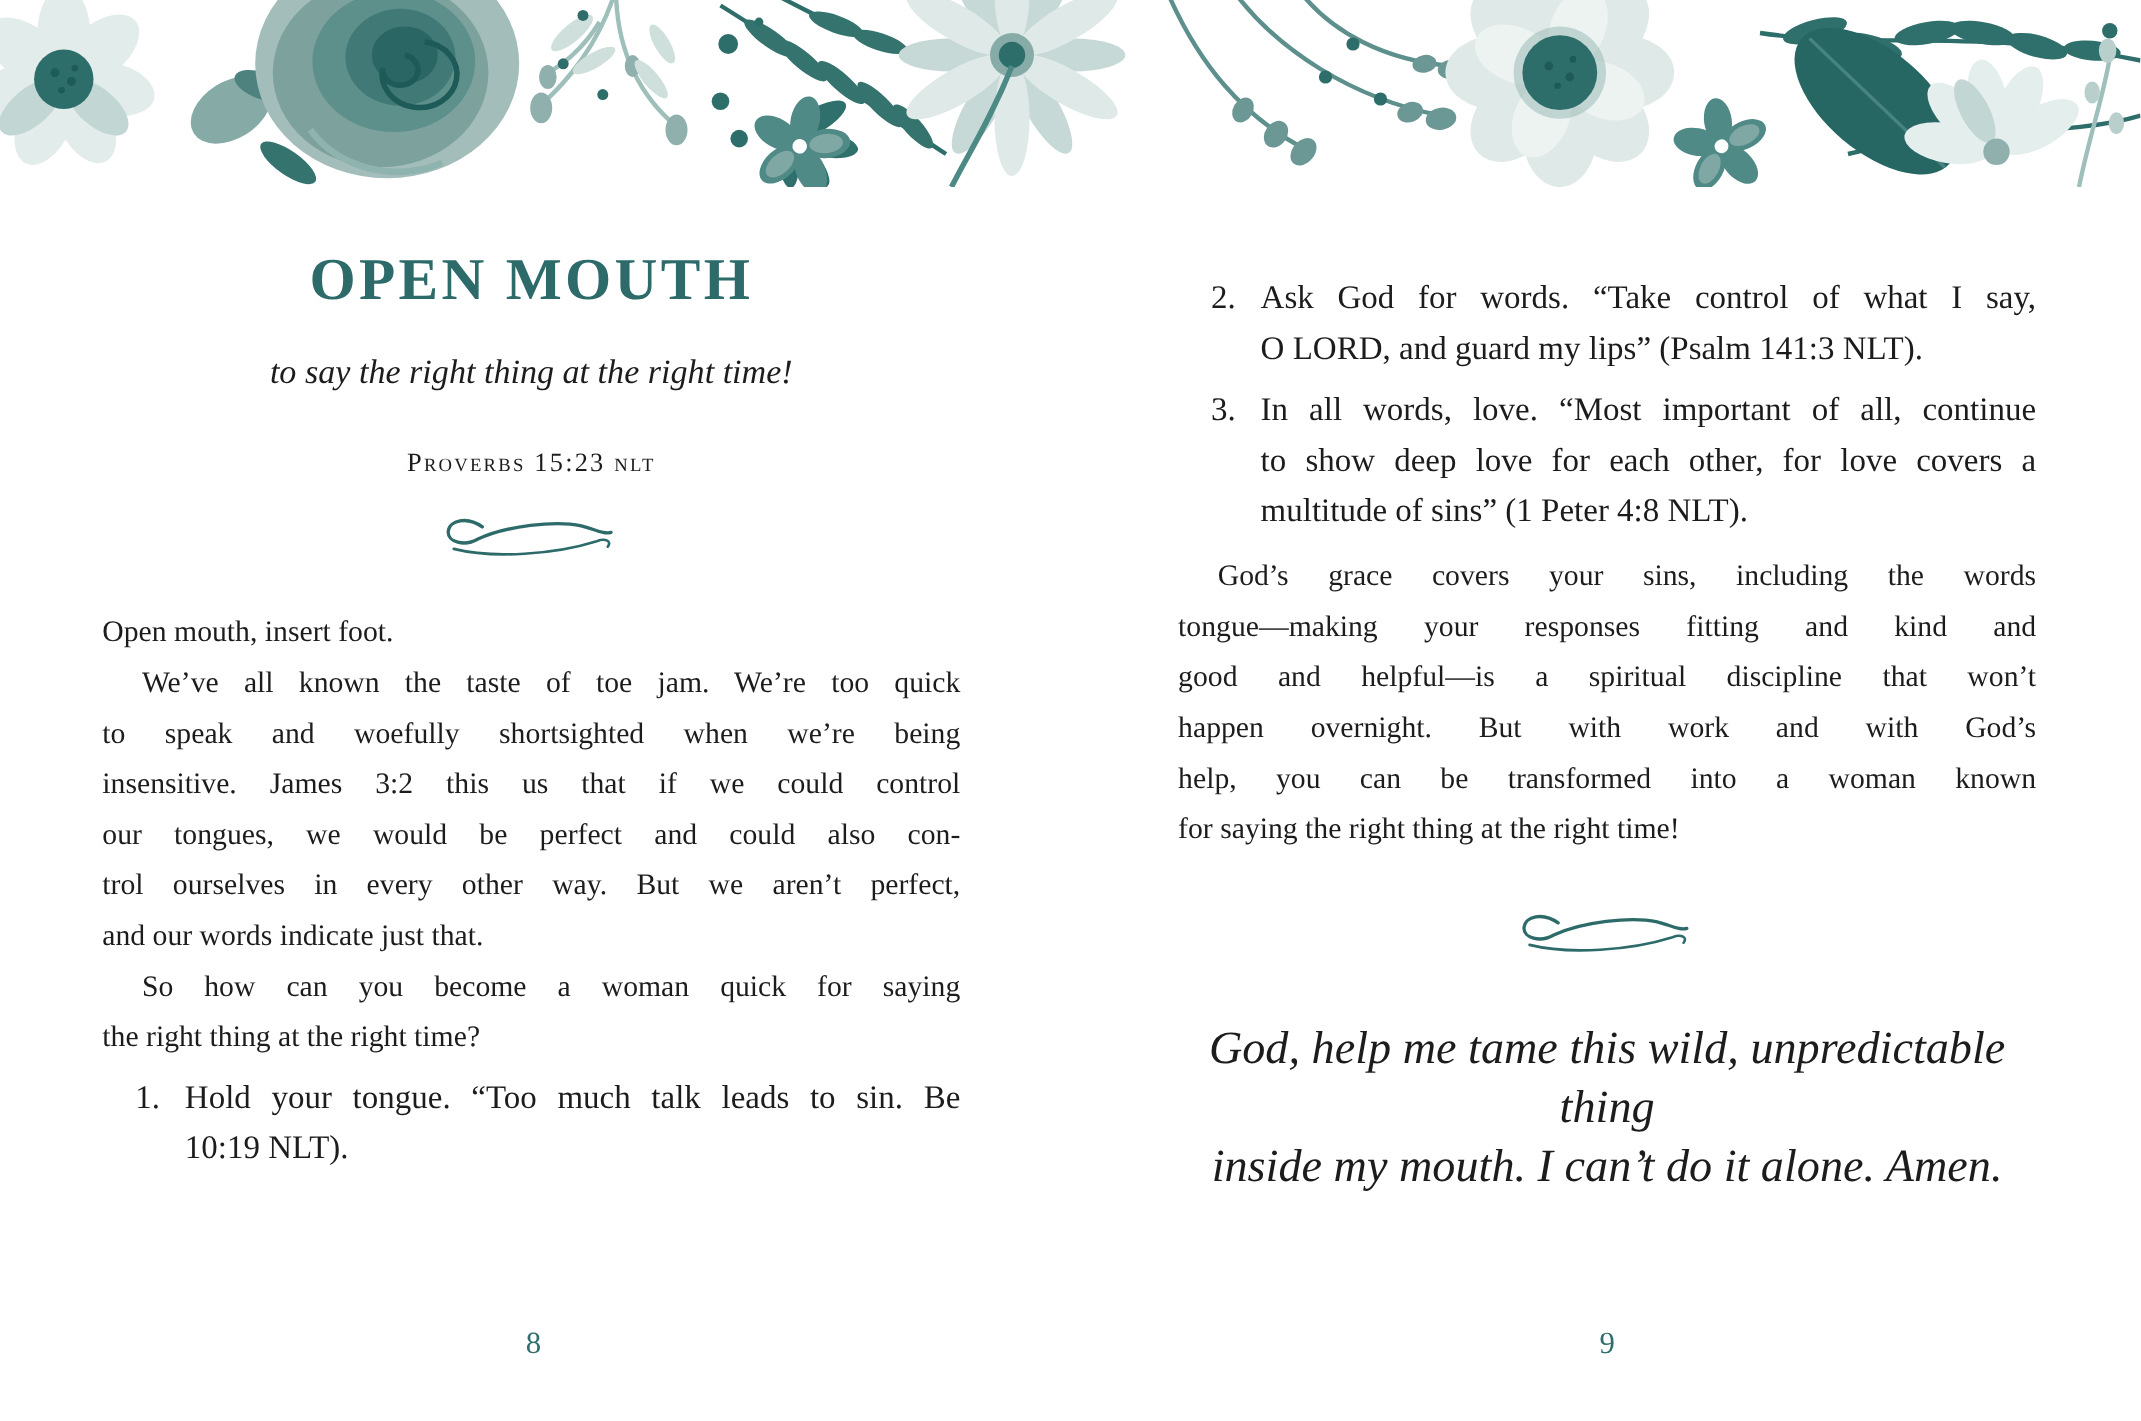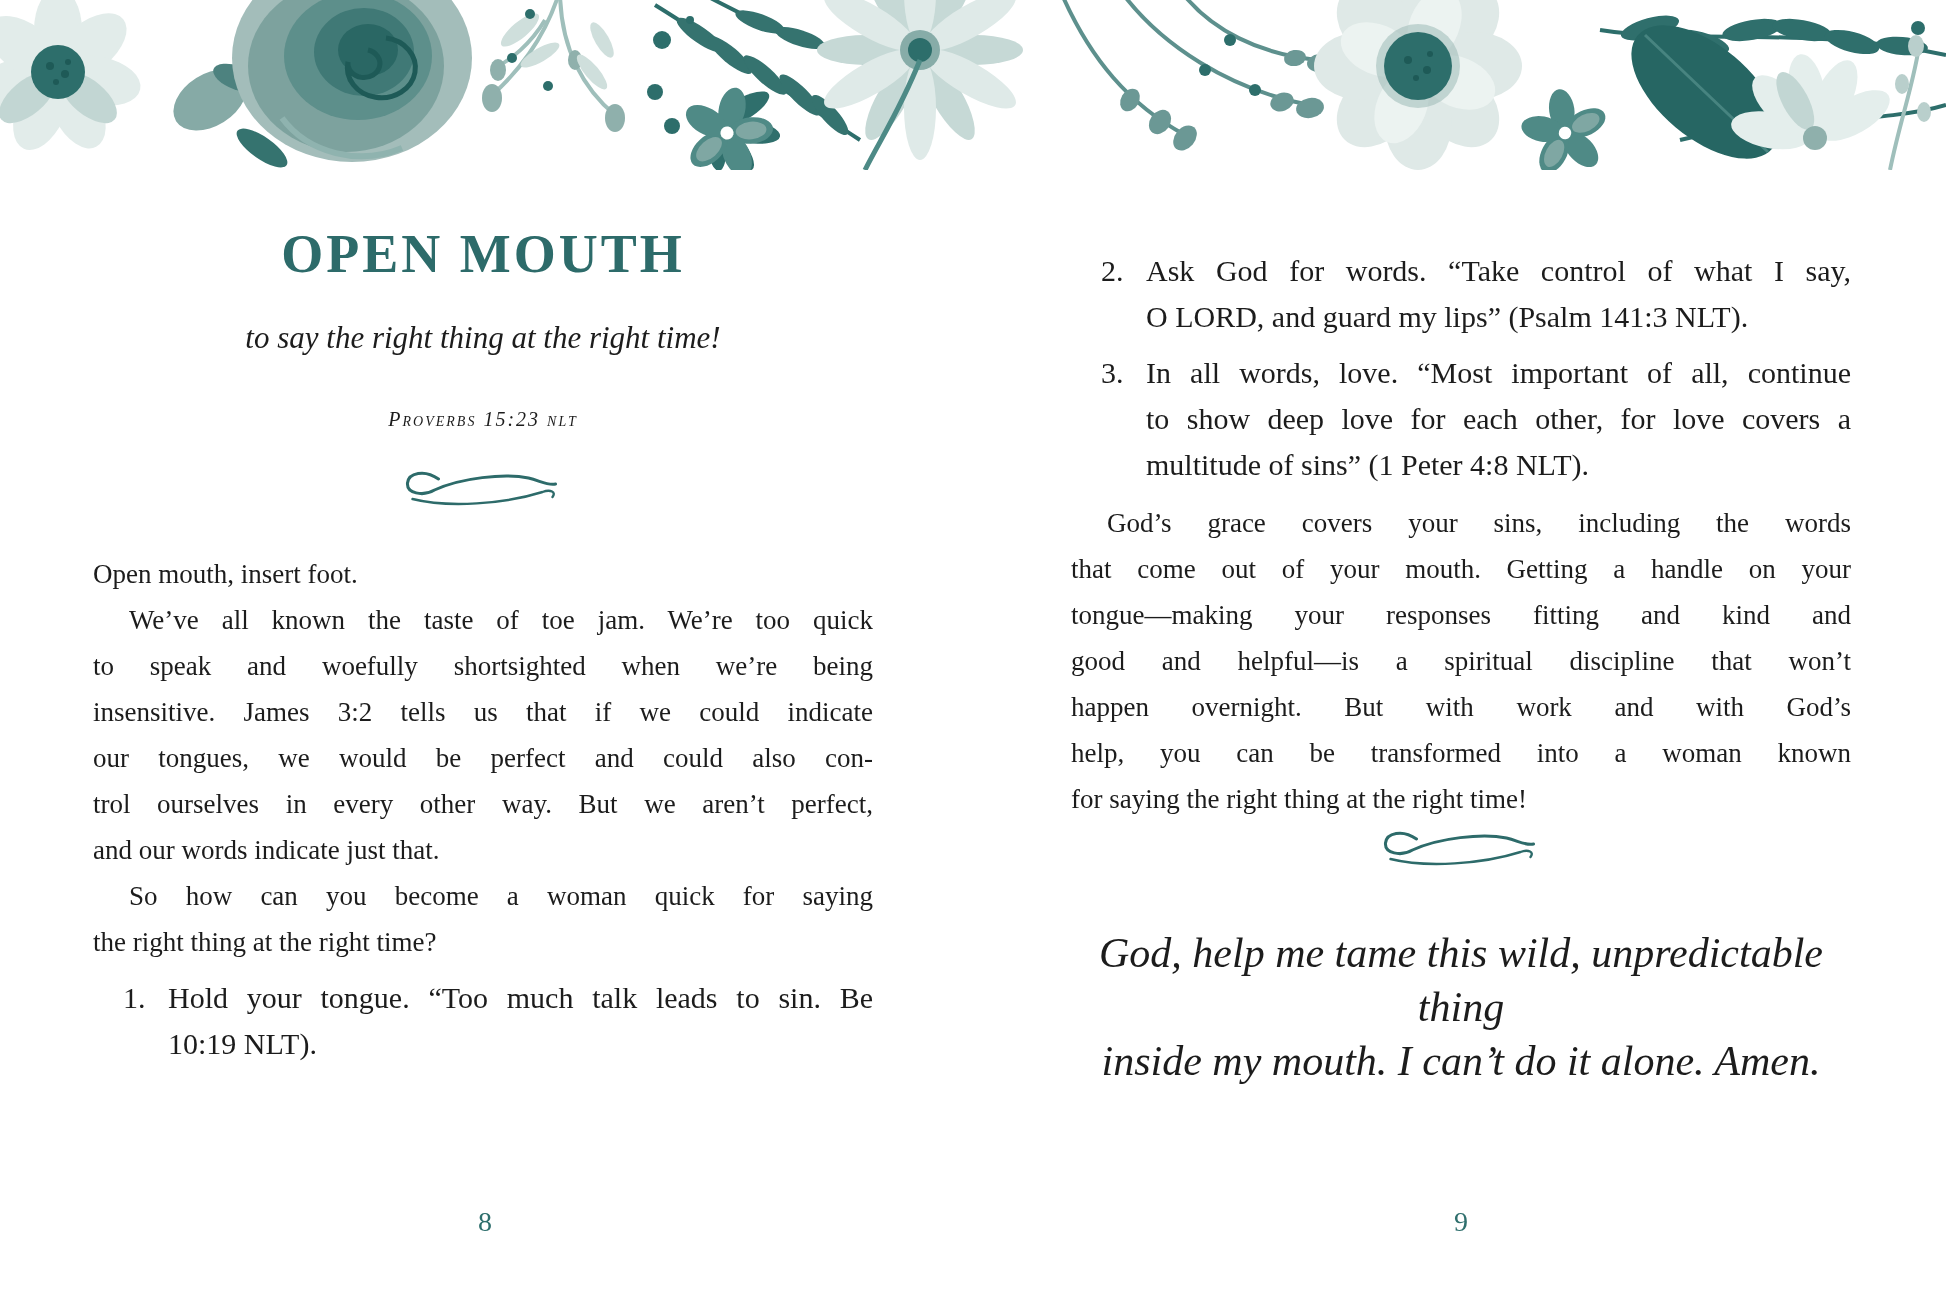--- a/index.html
+++ b/index.html
@@ -11,21 +11,21 @@
   .page{position:absolute;top:0;height:100%;}
   .page-left{left:93px;width:780px;}
   .page-right{left:1071px;width:780px;}
   .chapter-title{
     position:absolute;top:224px;left:0;width:100%;margin:0;text-align:center;
     font-size:54px;line-height:60px;font-weight:bold;letter-spacing:3px;color:#2d6b6a;
   }
   .verse{position:absolute;top:318px;left:0;width:100%;text-align:center;
     font-style:italic;font-size:31px;line-height:40px;}
   .verse-ref{position:absolute;top:408px;left:0;width:100%;text-align:center;
-    font-variant:small-caps;font-size:20px;letter-spacing:2px;font-style:italic;}
+    font-variant:small-caps;font-size:24px;letter-spacing:2px;}
   .orn{position:absolute;left:50%;transform:translateX(-50%);}
   .orn-left{top:466px;}
   .orn-right{top:826px;}
   .body-block{position:absolute;left:0;width:100%;font-size:27px;line-height:46px;}
   .left-body{top:551px;}
   .right-body{top:500px;}
   .jline{text-align:justify;text-align-last:justify;}
   .jline.last{text-align-last:left;}
   .jline.indent{text-indent:36px;}
   .pline{text-align:center;}
@@ -281,21 +281,21 @@
       <svg width="165" height="48" viewBox="0 0 165 48">
         <path d="M38,13 C24,3 8,7 7,17 C6,27 22,31 34,24 C60,12 104,7 128,12 C140,15 148,20 155,18" fill="none" stroke="#2d6b6a" stroke-width="3" stroke-linecap="round"></path>
         <path d="M12,33 C48,42 104,38 142,26 C150,23 156,26 152,31" fill="none" stroke="#2d6b6a" stroke-width="2.4" stroke-linecap="round"></path>
       </svg>
     </div>
 
     <div class="body-block left-body">
         <div class="jline last">Open mouth, insert foot.</div>
         <div class="jline indent">We’ve all known the taste of toe jam. We’re too quick</div>
         <div class="jline">to speak and woefully shortsighted when we’re being</div>
-        <div class="jline">insensitive. James 3:2 tells us that if we could indicate</div>
+        <div class="jline">insensitive. James 3:2 this us that if we could control</div>
         <div class="jline">our tongues, we would be perfect and could also con-</div>
         <div class="jline">trol ourselves in every other way. But we aren’t perfect,</div>
         <div class="jline last">and our words indicate just that.</div>
         <div class="jline indent">So how can you become a woman quick for saying</div>
         <div class="jline last">the right thing at the right time?</div>
       </div>
 
     <div class="list-item li-left-1">
       <span class="num">1.</span>
       <div class="li-lines">
@@ -318,21 +318,20 @@
       <span class="num">3.</span>
       <div class="li-lines">
           <div class="jline">In all words, love. “Most important of all, continue</div>
           <div class="jline">to show deep love for each other, for love covers a</div>
           <div class="jline last">multitude of sins” (1 Peter 4:8 NLT).</div>
         </div>
     </div>
 
     <div class="body-block right-body">
         <div class="jline indent">God’s grace covers your sins, including the words</div>
-        <div class="jline">that come out of your mouth. Getting a handle on your</div>
         <div class="jline">tongue—making your responses fitting and kind and</div>
         <div class="jline">good and helpful—is a spiritual discipline that won’t</div>
         <div class="jline">happen overnight. But with work and with God’s</div>
         <div class="jline">help, you can be transformed into a woman known</div>
         <div class="jline last">for saying the right thing at the right time!</div>
       </div>
 
     <div class="orn orn-right">
       <svg width="165" height="48" viewBox="0 0 165 48">
         <path d="M38,13 C24,3 8,7 7,17 C6,27 22,31 34,24 C60,12 104,7 128,12 C140,15 148,20 155,18" fill="none" stroke="#2d6b6a" stroke-width="3" stroke-linecap="round"></path>

